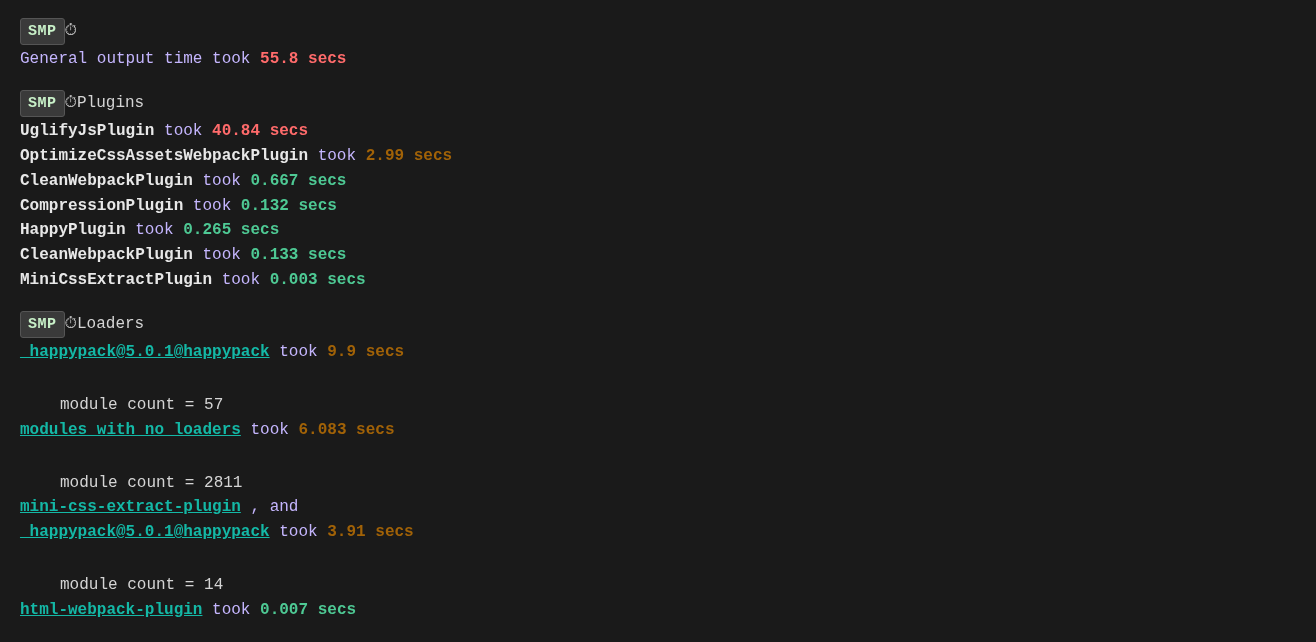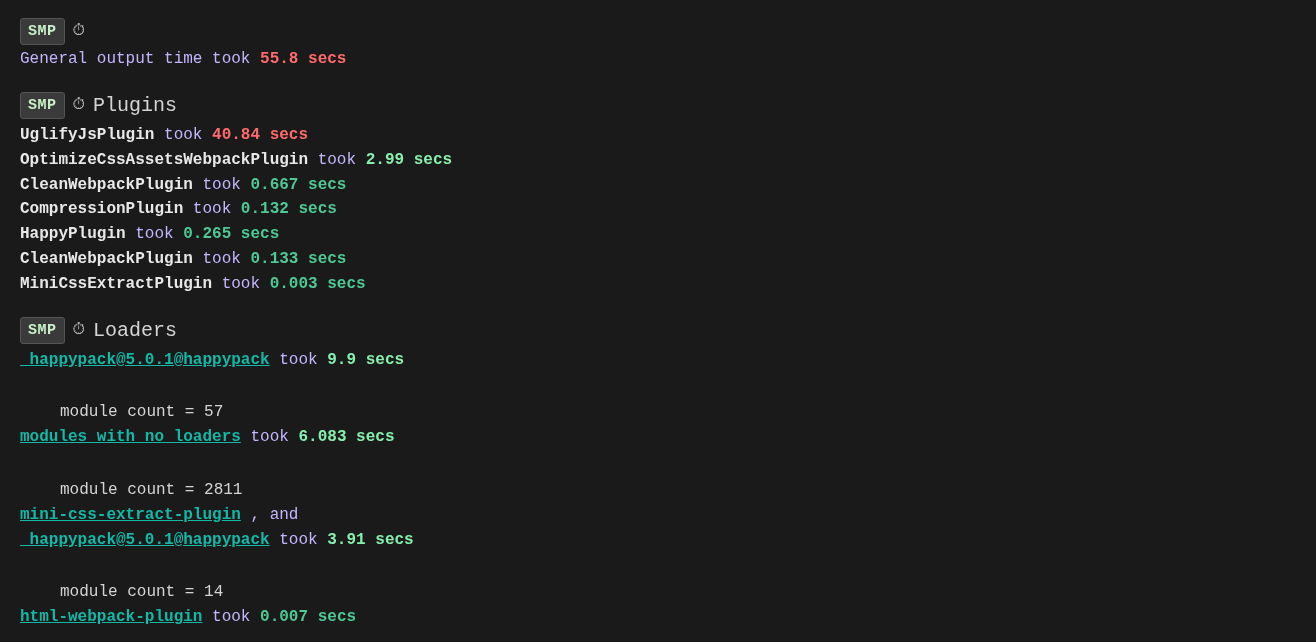--- a/index.html
+++ b/index.html
@@ -10,42 +10,41 @@
       font-size: 16px;
       line-height: 1.55;
       padding: 18px 20px;
       min-height: 642px;
       width: 1316px;
     }
     .section { margin-bottom: 18px; }
     .section-header {
       display: flex;
       align-items: center;
-      gap: 8px;
       margin-bottom: 2px;
     }
     .smp-badge {
       background-color: #3a3a3a;
       color: #c8f0c8;
       font-weight: bold;
       font-size: 15px;
       padding: 1px 7px;
       border-radius: 3px;
       border: 1px solid #555;
       letter-spacing: 0.5px;
     }
     .clock-icon { font-size: 16px; }
     .section-title {
       color: #d4d4d4;
-      font-size: 20px;
+      font-size: 16px;
     }
     .line { display: block; }
     .bold-white { font-weight: bold; color: #e8e8e8; }
     .color-red { color: #ff6b6b; font-weight: bold; }
-    .color-yellow { color: #86efac; font-weight: bold; text-align: right; }
+    .color-yellow { color: #a16207; font-weight: bold; text-align: right; }
     .color-green { color: #4ec994; font-weight: bold; }
     .color-cyan { color: #14b8a6; font-weight: bold; text-decoration: underline; }
     .indent { margin-left: 40px; color: #d4d4d4; margin-top: 28px; }
     .normal { color: #c4b5fd; font-family: Liberation Mono, monospace; }
   </style>
 </head>
 <body>
 
 <div class="section">
   <div class="section-header">

